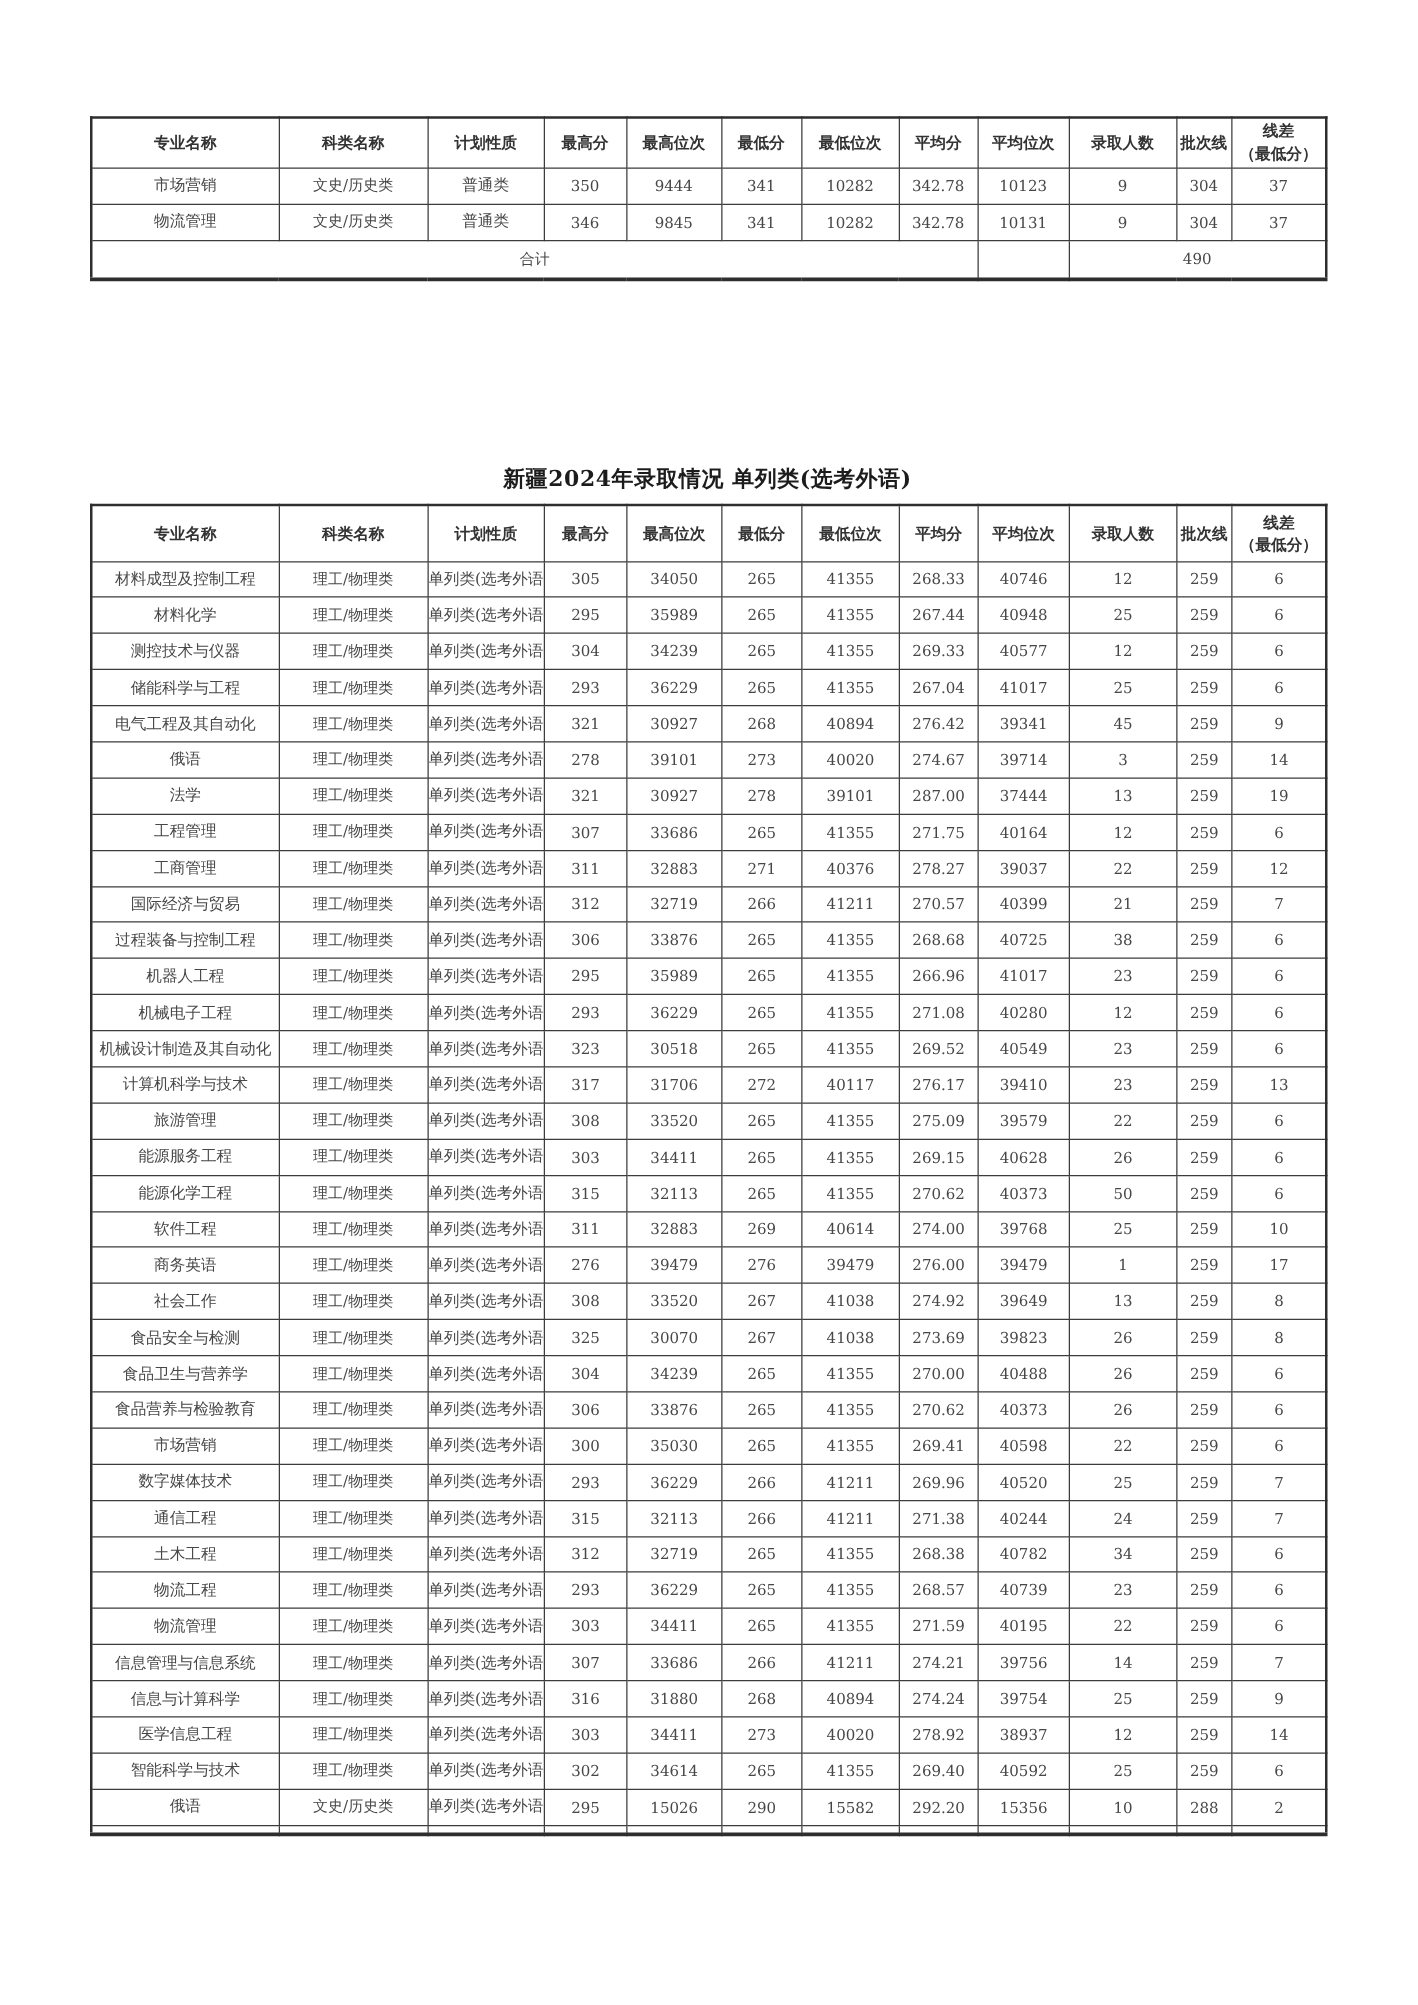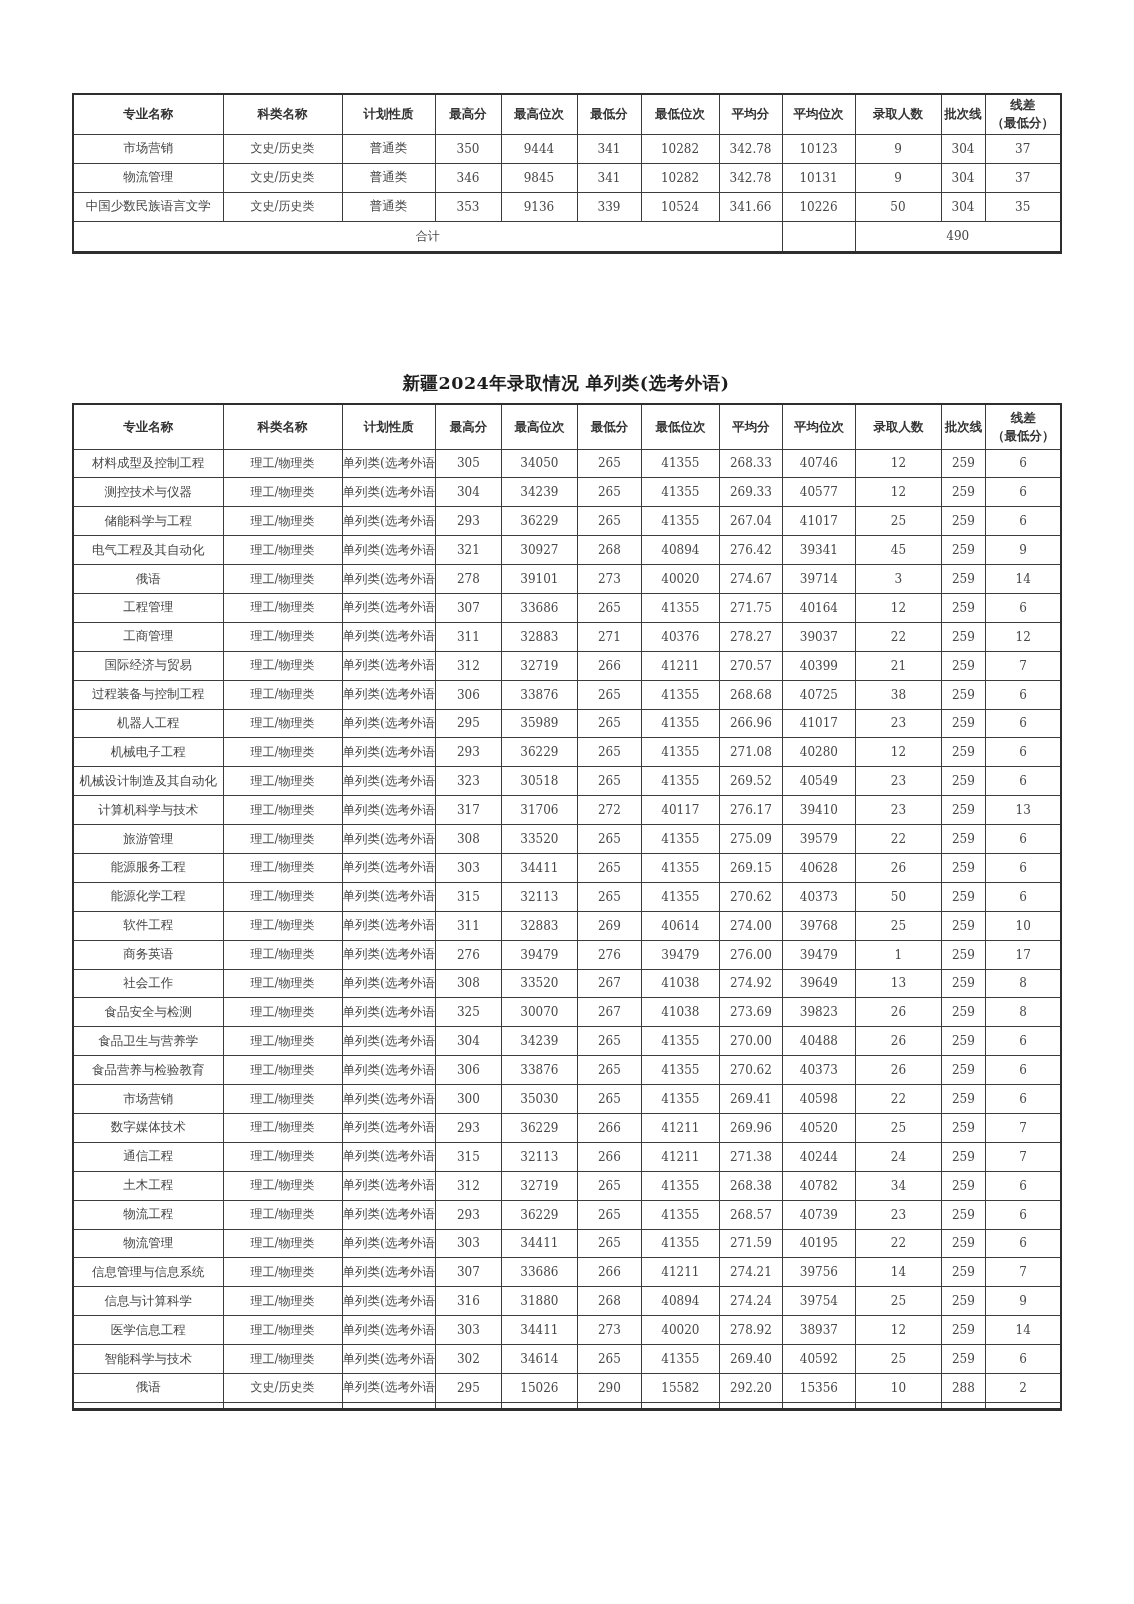--- a/index.html
+++ b/index.html
@@ -96,34 +96,20 @@
           <td>346</td>
           <td>9845</td>
           <td>341</td>
           <td>10282</td>
           <td>342.78</td>
           <td>10131</td>
           <td>9</td>
           <td>304</td>
           <td>37</td>
         </tr>
-        <tr style="height: 29px;">
-          <td class="major-cell">中国少数民族语言文学</td>
-          <td>文史/历史类</td>
-          <td class="plan-cell">普通类</td>
-          <td>353</td>
-          <td>9136</td>
-          <td>339</td>
-          <td>10524</td>
-          <td>341.66</td>
-          <td>10226</td>
-          <td>50</td>
-          <td>304</td>
-          <td>35</td>
-        </tr>
         <tr style="height: 31px;">
           <td colspan="8">合计</td>
           <td></td>
           <td colspan="3">490</td>
         </tr>
       </tbody>
     </table>
 
   <h2 class="doc-title">新疆2024年录取情况 单列类(选考外语)</h2>
 
@@ -168,20 +154,34 @@
           <td>34050</td>
           <td>265</td>
           <td>41355</td>
           <td>268.33</td>
           <td>40746</td>
           <td>12</td>
           <td>259</td>
           <td>6</td>
         </tr>
         <tr style="height: 28.9px;">
+          <td class="major-cell">材料化学</td>
+          <td>理工/物理类</td>
+          <td class="plan-cell">单列类(选考外语</td>
+          <td>295</td>
+          <td>35989</td>
+          <td>265</td>
+          <td>41355</td>
+          <td>267.44</td>
+          <td>40948</td>
+          <td>25</td>
+          <td>259</td>
+          <td>6</td>
+        </tr>
+        <tr style="height: 28.9px;">
           <td class="major-cell">测控技术与仪器</td>
           <td>理工/物理类</td>
           <td class="plan-cell">单列类(选考外语</td>
           <td>304</td>
           <td>34239</td>
           <td>265</td>
           <td>41355</td>
           <td>269.33</td>
           <td>40577</td>
           <td>12</td>
@@ -222,20 +222,34 @@
           <td class="plan-cell">单列类(选考外语</td>
           <td>278</td>
           <td>39101</td>
           <td>273</td>
           <td>40020</td>
           <td>274.67</td>
           <td>39714</td>
           <td>3</td>
           <td>259</td>
           <td>14</td>
+        </tr>
+        <tr style="height: 28.9px;">
+          <td class="major-cell">法学</td>
+          <td>理工/物理类</td>
+          <td class="plan-cell">单列类(选考外语</td>
+          <td>321</td>
+          <td>30927</td>
+          <td>278</td>
+          <td>39101</td>
+          <td>287.00</td>
+          <td>37444</td>
+          <td>13</td>
+          <td>259</td>
+          <td>19</td>
         </tr>
         <tr style="height: 28.9px;">
           <td class="major-cell">工程管理</td>
           <td>理工/物理类</td>
           <td class="plan-cell">单列类(选考外语</td>
           <td>307</td>
           <td>33686</td>
           <td>265</td>
           <td>41355</td>
           <td>271.75</td>

